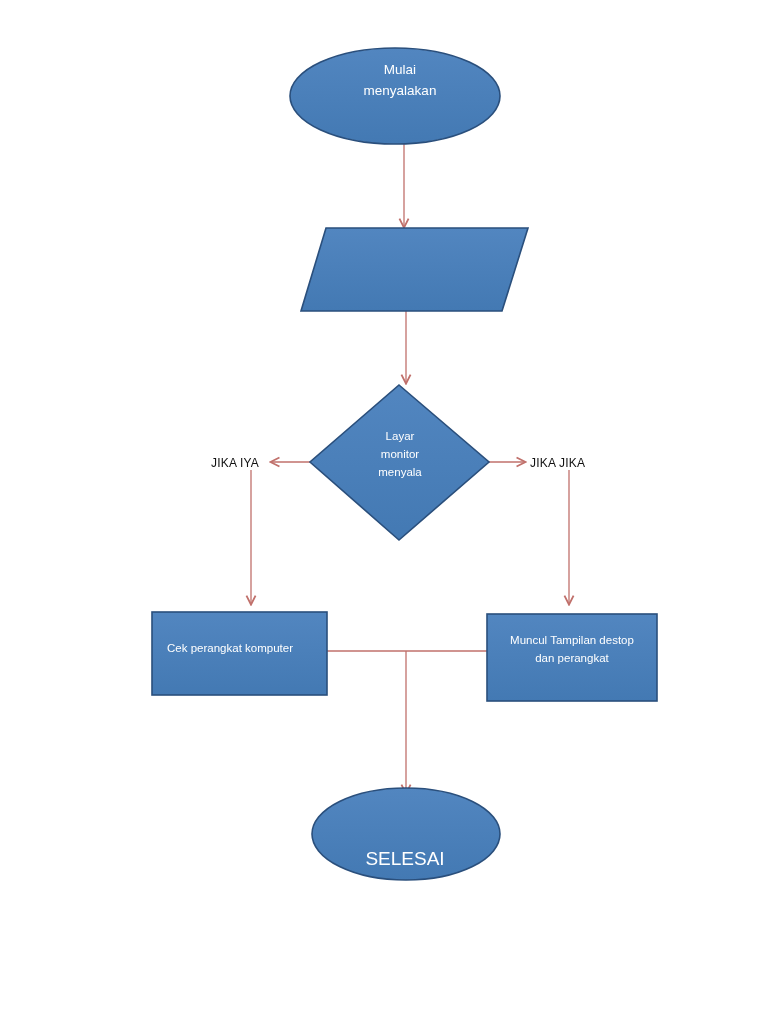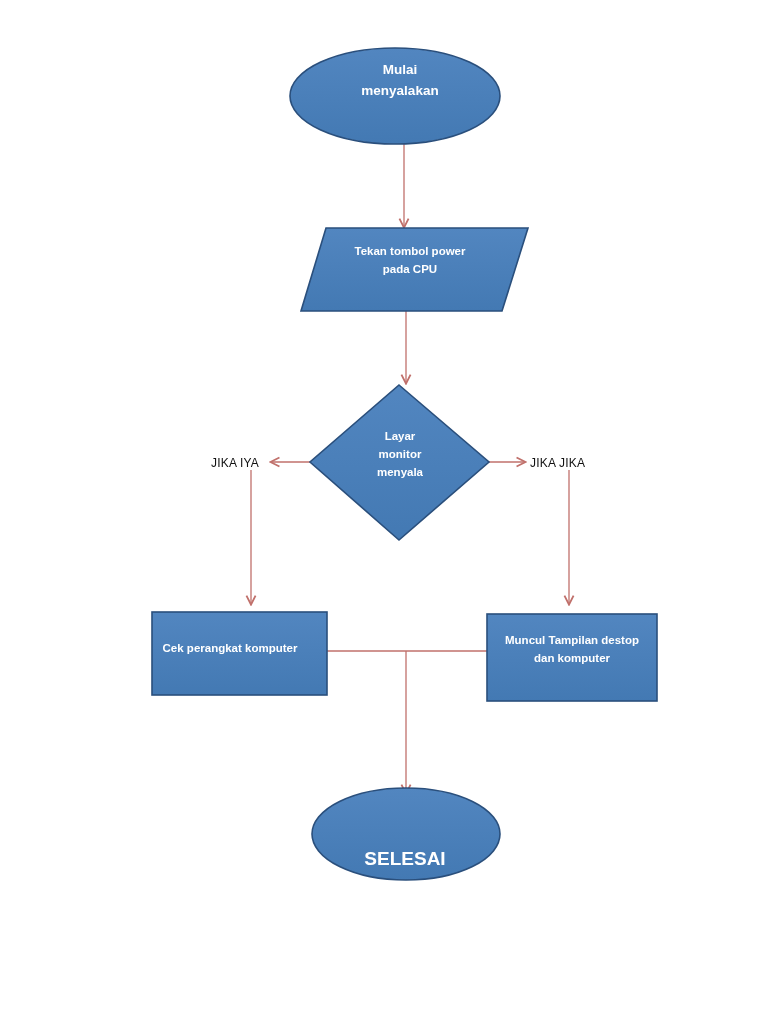--- a/index.html
+++ b/index.html
@@ -25,21 +25,21 @@
   .svg-layer {
     position: absolute;
     left: 0;
     top: 0;
     width: 768px;
     height: 1024px;
   }
   .node-label {
     position: absolute;
     color: #ffffff;
-    font-weight: bold;
+    font-weight: normal;
     text-align: center;
     line-height: 1.55;
     pointer-events: none;
     white-space: pre-line;
   }
   .edge-label {
     position: absolute;
     color: #111111;
     font-weight: normal;
     font-size: 12px;
@@ -97,31 +97,29 @@
     <rect x="152" y="612" width="175" height="83" fill="url(#shadeFill)" stroke="#2a4f7c" stroke-width="1.6"></rect>
 
     <rect x="487" y="614" width="170" height="87" fill="url(#shadeFill)" stroke="#2a4f7c" stroke-width="1.6"></rect>
 
     <ellipse cx="406" cy="834" rx="94" ry="46" fill="url(#shadeFill)" stroke="#2a4f7c" stroke-width="1.6"></ellipse>
   </svg>
 
   <div class="node-label lbl-start">Mulai
 menyalakan</div>
 
-  <div class="node-label lbl-process">Tekan tombol power
-pada CPU</div>
 
   <div class="node-label lbl-decide">Layar
 monitor
 menyala</div>
 
   <div class="node-label lbl-left">Cek perangkat komputer</div>
 
   <div class="node-label lbl-right">Muncul Tampilan destop
-dan komputer</div>
+dan perangkat</div>
 
   <div class="node-label lbl-end">SELESAI</div>
 
   <div class="edge-label lbl-yes">JIKA IYA</div>
 
   <div class="edge-label lbl-no">JIKA JIKA</div>
 
 </div>
 
 </body></html>

